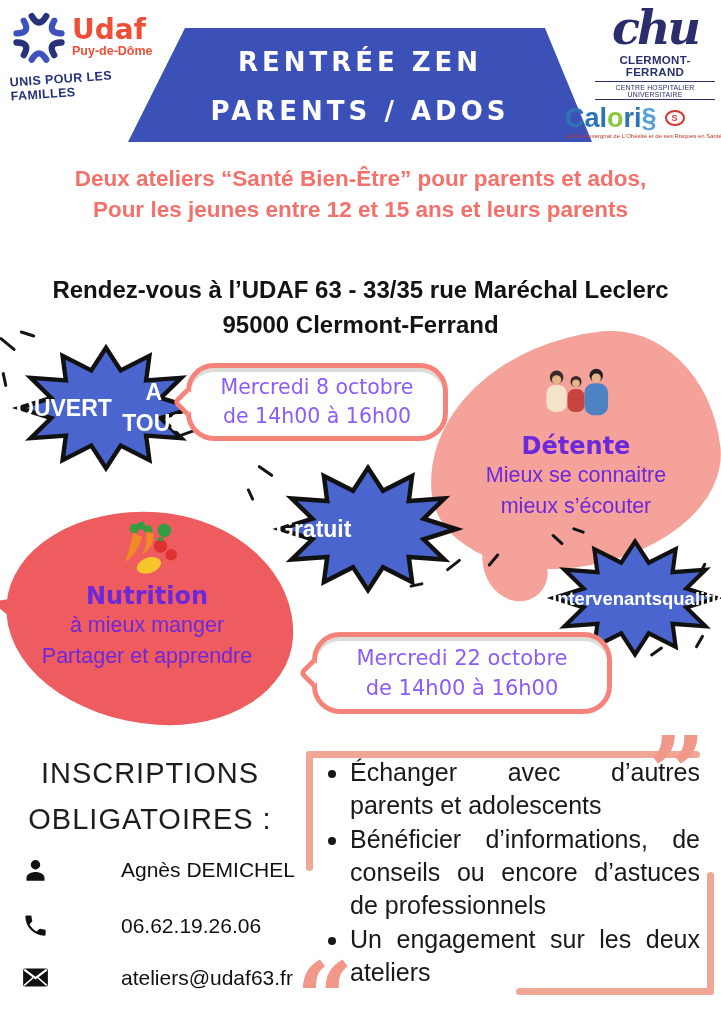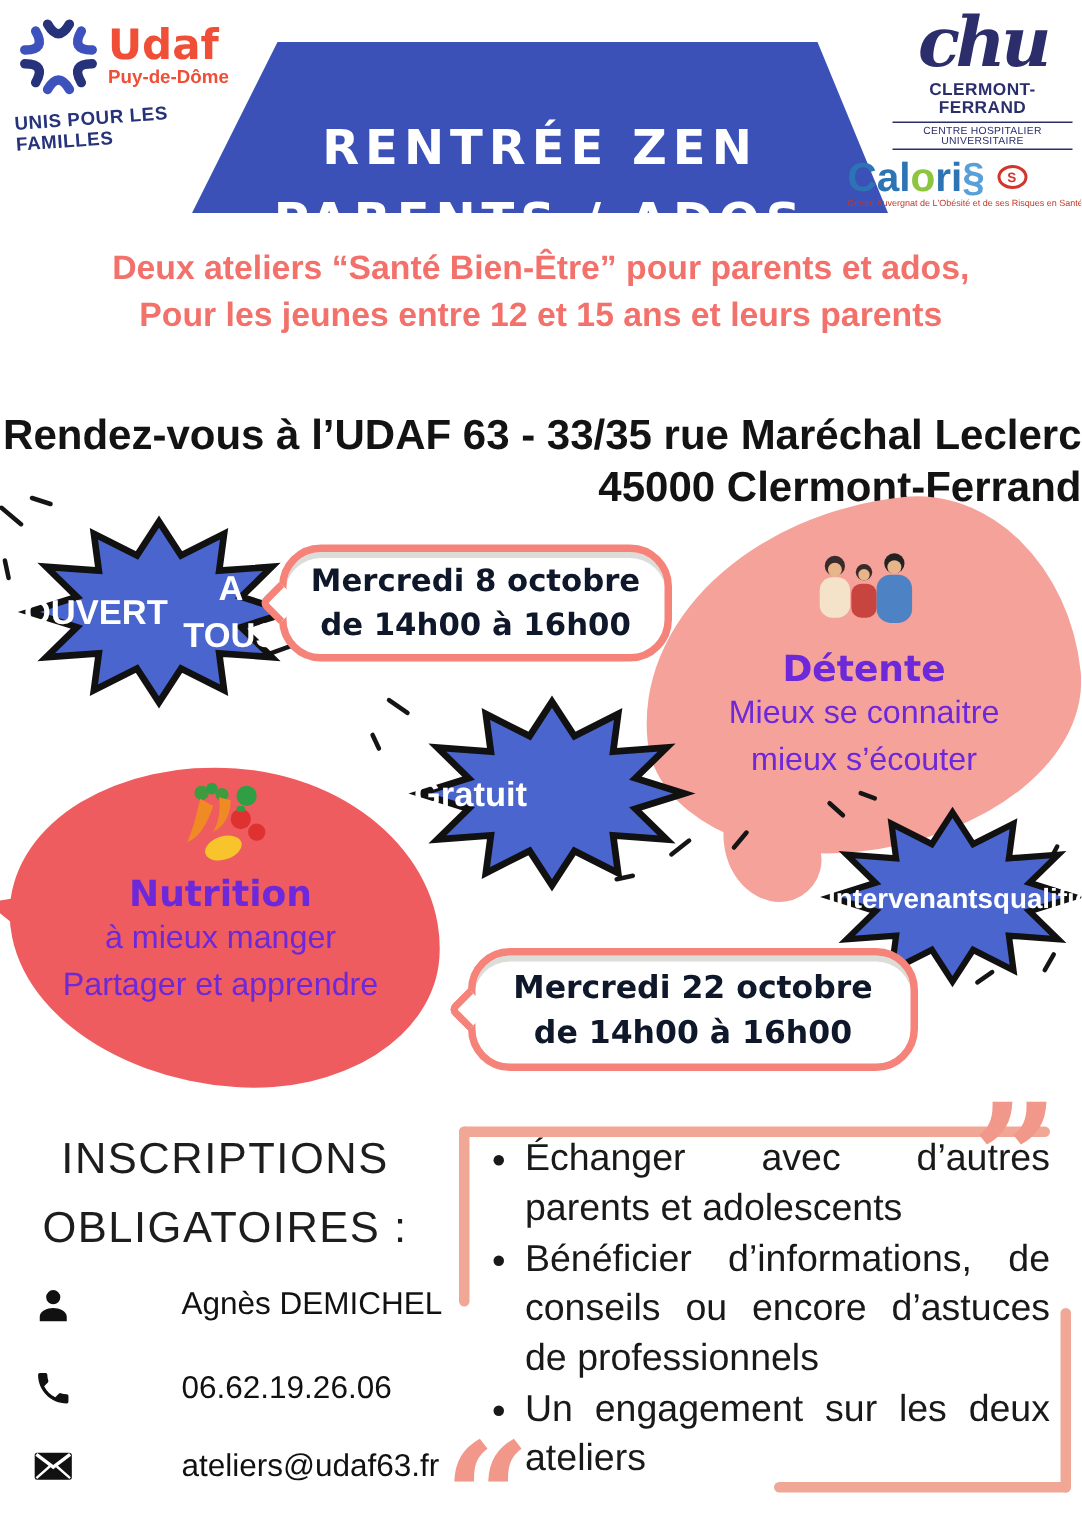--- a/index.html
+++ b/index.html
@@ -3,22 +3,22 @@
 <meta charset="utf-8">
 <style>
   * { margin:0; padding:0; box-sizing:border-box; }
   html,body { background:#ffffff; }
   body { font-family:"Liberation Sans", sans-serif; }
   .page { position:relative; width:721px; height:1024px; background:#ffffff; overflow:hidden; margin:0 auto; }
 
   
   .banner-svg { position:absolute; left:0; top:0; width:721px; height:150px; }
   .banner-title { position:absolute; left:165px; top:38px; width:390px; text-align:center;
-    color:#ffffff; font-family:"DejaVu Sans", sans-serif; font-weight:800; font-size:32px;
-    letter-spacing:4px; line-height:49px; z-index:3;margin-top:36px; }
+    color:#ffffff; font-family:"DejaVu Sans", sans-serif; font-weight:800; font-size:26px;
+    letter-spacing:4px; line-height:49px; z-index:3; }
 
   .udaf { position:absolute; left:10px; top:8px; width:160px; z-index:4; }
   .udaf-top { display:flex; align-items:center; }
   .udaf-mark { width:58px; height:58px; }
   .udaf-words { margin-left:4px; }
   .udaf-name { font-family:"DejaVu Sans", sans-serif; font-weight:800; font-size:28px; color:#F04E37; line-height:28px; }
   .udaf-region { font-weight:700; font-size:12.5px; color:#F04E37; }
   .udaf-tagline { margin-top:4px; font-weight:700; font-size:12.5px; color:#26337A; letter-spacing:0.4px; transform:rotate(-4deg); }
 
   .chu { position:absolute; top:4px; right:6px; width:120px; text-align:center; z-index:4; }
@@ -30,39 +30,39 @@
 
   .caloris { position:absolute; top:104px; right:8px; width:148px; z-index:4; }
   .caloris-word { font-size:27px; font-weight:600; line-height:28px; display:flex; align-items:center; }
   .cal-blue { color:#2D74B5; } .cal-green { color:#8CC63F; } .cal-light { color:#5AA0D8; }
   .cs-badge { display:inline-flex; justify-content:center; align-items:center; width:20px; height:16px;
     border:2px solid #D3342B; border-radius:50%; color:#D3342B; font-size:9px; font-weight:800; margin-left:8px; }
   .caloris-tagline { font-size:6px; color:#C0392B; margin-top:1px; white-space:nowrap; }
 
   .intro { position:absolute; left:0; top:163px; width:100%; text-align:center; color:#F3716B;
     font-weight:800; font-size:22.5px; line-height:31px; }
-  .venue { position:absolute; left:0; top:272px; width:100%; text-align:right; color:#131313;
-    font-weight:800; font-size:28px; line-height:35px; }
+  .venue { position:absolute; left:0; top:272px; width:100%; text-align:center; color:#131313;
+    font-weight:800; font-size:24px; line-height:35px; }
 
   
   .burst { position:absolute; z-index:3; }
   .burst svg { position:absolute; inset:0; width:100%; height:100%; overflow:visible; }
   .burst-label { position:absolute; inset:0; display:flex; flex-direction:row; 
     align-items:center; color:#ffffff; font-weight:800; text-align:center; }
   #burst-open { left:16px; top:346px; width:180px; height:124px; }
   #burst-open .burst-label { font-size:23px; line-height:31px; }
   #burst-free { left:276px; top:466px; width:184px; height:126px; }
   #burst-free .burst-label { font-size:23px; }
   #burst-qualified { left:552px; top:538px; width:166px; height:120px; }
   #burst-qualified .burst-label { font-size:18.5px; line-height:25px; }
 
   
   .bubble { position:absolute; background:#ffffff; border:5px solid #F5837A; border-radius:28px;
     display:flex; flex-direction:column; justify-content:center; align-items:center;
-    font-family:"DejaVu Sans", sans-serif; font-weight:700; color:#0f172a; text-align:center;
+    font-family:"DejaVu Sans", sans-serif; font-weight:400; color:#8b5cf6; text-align:center;
     box-shadow: inset 0 5px 0 -1px #dcdcd8; z-index:5; }
   .bubble .tail { position:absolute; left:-15px; top:50%; width:20px; height:20px; background:#ffffff;
     border-left:5px solid #F5837A; border-bottom:5px solid #F5837A; transform:translateY(-50%) rotate(45deg);
     border-bottom-left-radius:6px; }
   #bubble-1 { left:186px; top:363px; width:262px; height:78px; font-size:20.5px; line-height:29px; }
   #bubble-2 { left:312px; top:632px; width:300px; height:82px; font-size:21px; line-height:30px; }
 
   
   .blob { position:absolute; z-index:1; }
   #blob-pink { left:428px; top:335px; width:292px; height:232px; background:#F5A29B;
@@ -162,21 +162,21 @@
     </div>
     <div class="caloris-tagline">Centre Auvergnat de L'Obésité et de ses Risques en Santé</div>
   </div>
 
   <div class="intro">
     <div>Deux ateliers “Santé Bien-Être” pour parents et ados,</div>
     <div>Pour les jeunes entre 12 et 15 ans et leurs parents</div>
   </div>
   <div class="venue">
     <div>Rendez-vous à l’UDAF 63 - 33/35 rue Maréchal Leclerc</div>
-    <div>45000 Clermont-Ferrand</div>
+    <div>95000 Clermont-Ferrand</div>
   </div>
 
   <div class="blob" id="blob-pink"></div>
   <div class="blob" id="blob-red"></div>
 
   <div class="workshop" id="workshop-detente">
     <div class="workshop-icon">
       <svg width="80" height="54" viewBox="0 0 90 64">
         <circle cx="22" cy="11" r="8" fill="#3A2B2B"></circle>
         <circle cx="22" cy="14" r="5.5" fill="#E8B48A"></circle>

